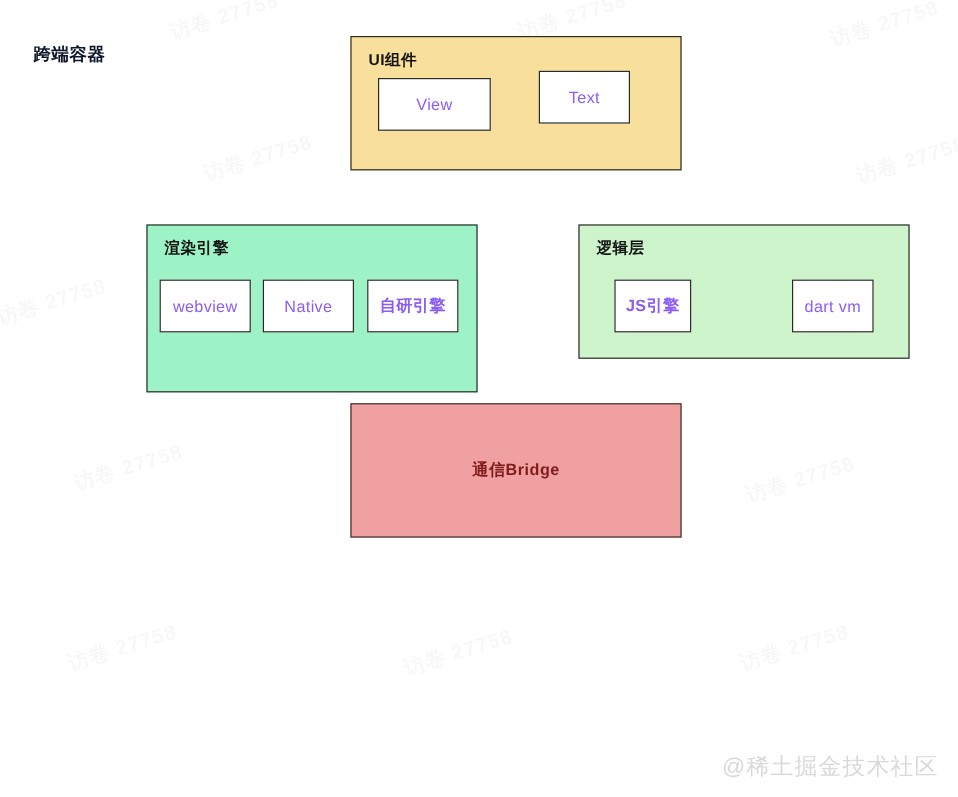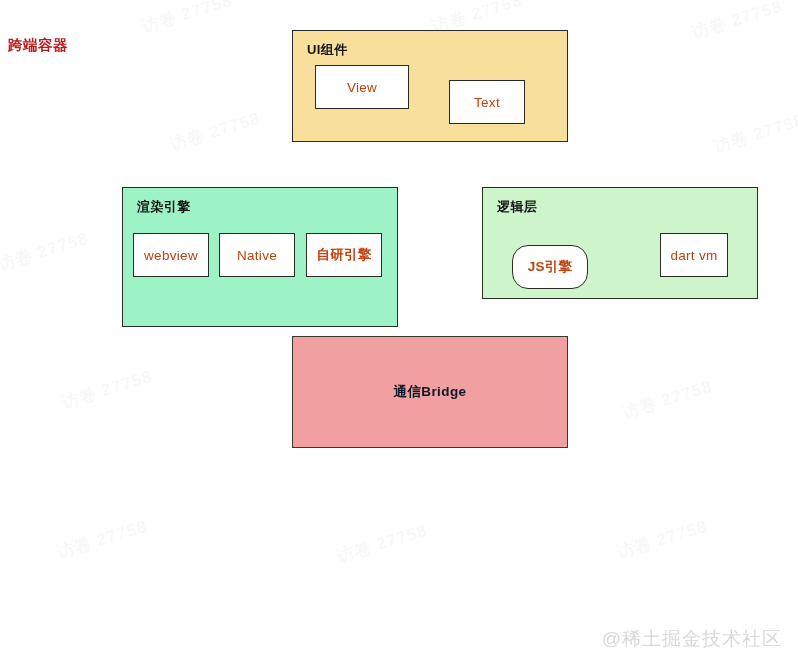--- a/index.html
+++ b/index.html
@@ -33,26 +33,26 @@
     transform: rotate(-17deg);
     white-space: nowrap;
     letter-spacing: 1px;
     user-select: none;
     pointer-events: none;
   }
 
   
   #diagram-title {
     position: absolute;
-    left: 8px;
+    left: 28px;
     top: 36px;
     font-size: 14.5px;
     font-weight: 700;
     letter-spacing: 0.5px;
-    color: #b91c1c;
+    color: #0f172a;
     white-space: nowrap;
   }
 
   
   .group-box {
     position: absolute;
     border: 1.6px solid #2b2b26;
     box-sizing: border-box;
   }
   .group-label {
@@ -70,37 +70,37 @@
   .node {
     position: absolute;
     background: #ffffff;
     border: 1.6px solid #2b2b26;
     box-sizing: border-box;
     display: flex;
     align-items: center;
     justify-content: center;
     font-size: 13.5px;
     font-weight: 400;
-    color: #c2410c;
+    color: #8b5cf6;
     letter-spacing: 0.3px;
     white-space: nowrap;
   }
   .node.cjk { font-weight: 700; font-size: 13.5px; }
 
   
   .plain-box {
     position: absolute;
     border: 1.6px solid #3a352f;
     box-sizing: border-box;
     display: flex;
     align-items: center;
     justify-content: center;
     font-size: 13.5px;
     font-weight: 700;
-    color: #0f172a;
+    color: #7f1d1d;
     letter-spacing: 0.4px;
     white-space: nowrap;
   }
 
   
   #credit-watermark {
     position: absolute;
     right: 16px;
     bottom: 12px;
     font-size: 19px;
@@ -129,33 +129,33 @@
   <div class="wm" style="left:620px; top:388px;">访卷 27758</div>
   <div class="wm" style="left:55px; top:528px;">访卷 27758</div>
   <div class="wm" style="left:335px; top:532px;">访卷 27758</div>
   <div class="wm" style="left:615px; top:528px;">访卷 27758</div>
 
   <div id="diagram-title">跨端容器</div>
 
   <div class="group-box" style="left:292px; top:30px; width:276px; height:112px; background:#F8E09C;">
     <div class="group-label">UI组件</div>
     <div class="node" style="left:22px; top:34px; width:94px; height:44px;">View</div>
-    <div class="node" style="left:156px; top:49px; width:76px; height:44px;">Text</div>
+    <div class="node" style="left:156px; top:28px; width:76px; height:44px;">Text</div>
   </div>
 
   <div class="group-box" style="left:122px; top:187px; width:276px; height:140px; background:#9DF3C6;">
     <div class="group-label">渲染引擎</div>
     <div class="node" style="left:96px; top:45px; width:76px; height:44px;">Native</div>
     <div class="node" style="left:10px; top:45px; width:76px; height:44px;">webview</div>
     <div class="node cjk" style="left:183px; top:45px; width:76px; height:44px;">自研引擎</div>
   </div>
 
   <div class="group-box" style="left:482px; top:187px; width:276px; height:112px; background:#CDF4CB;">
     <div class="group-label">逻辑层</div>
-    <div class="node cjk" style="left:29px; top:57px; width:76px; height:44px;border-radius:16px;">JS引擎</div>
+    <div class="node cjk" style="left:29px; top:45px; width:64px; height:44px;">JS引擎</div>
     <div class="node" style="left:177px; top:45px; width:68px; height:44px;">dart vm</div>
   </div>
 
   <div class="plain-box" style="left:292px; top:336px; width:276px; height:112px; background:#F0A0A0;">通信Bridge</div>
 
 
   <div id="credit-watermark">@稀土掘金技术社区</div>
 
 </div>
 

